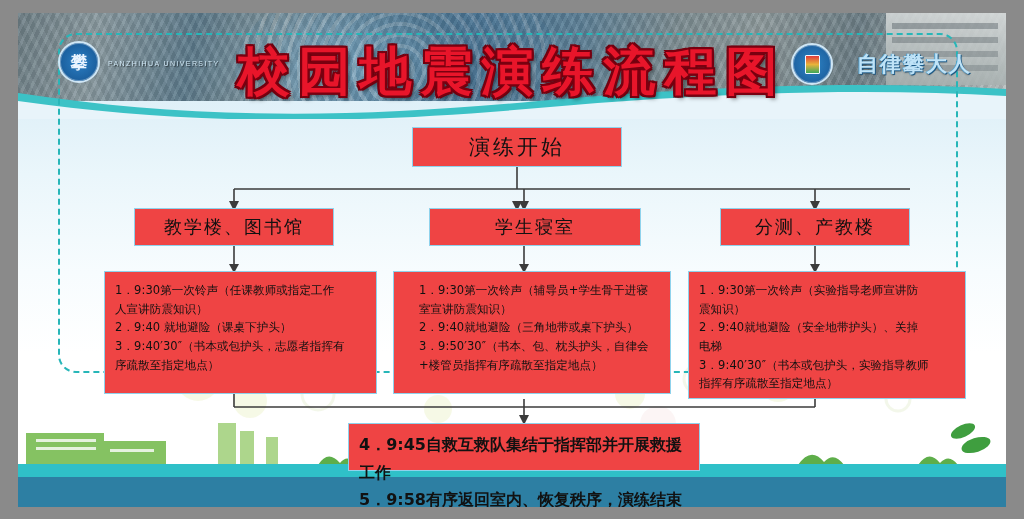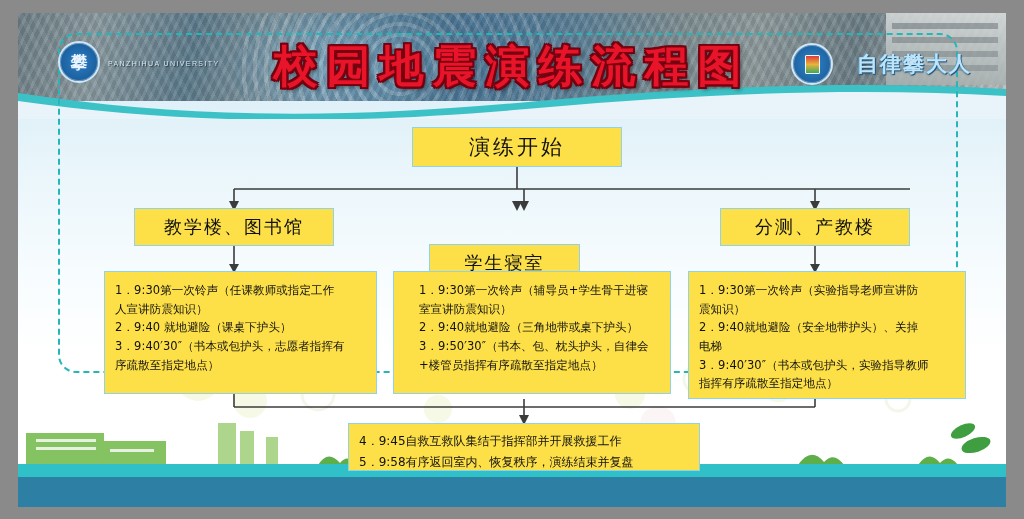--- a/index.html
+++ b/index.html
@@ -67,49 +67,49 @@
         border:1px solid #f0f6ff;border-radius:1px;}
   .logo-cn{font-family:"DejaVu Serif","Liberation Serif",serif;font-size:21px;font-weight:bold;
         color:#bfe3f7;letter-spacing:2px;
         text-shadow:1px 1px 0 #1d5a86, -1px 0 0 #5aa7d4, 0 1px 2px rgba(0,0,0,.55);}
   .logo-en{font-size:7px;letter-spacing:1.4px;color:#cfe7f5;margin-top:2px;
         text-shadow:1px 1px 1px rgba(0,0,0,.6);}
   .logo-right{position:absolute;right:34px;top:30px;display:flex;align-items:center;gap:24px;z-index:5;}
 
   .maintitle{position:absolute;left:0;top:24px;width:988px;text-align:center;z-index:5;
      font-family:"DejaVu Serif","Liberation Serif",serif;
-     font-size:44px;font-weight:bold;letter-spacing:9px;color:#e8152a;
+     font-size:52px;font-weight:bold;letter-spacing:9px;color:#e8152a;
      text-shadow:
         2px 0 0 #7a0010, -2px 0 0 #7a0010, 0 2px 0 #7a0010, 0 -2px 0 #7a0010,
         2px 2px 0 #6d000e, -2px 2px 0 #6d000e, 2px -2px 0 #6d000e, -2px -2px 0 #6d000e,
         3px 3px 4px rgba(0,0,0,.5);}
 
   
   .flow{position:absolute;left:0;top:88px;width:988px;height:406px;z-index:6;}
-  .box{position:absolute;background:#fde047;border:1.5px solid #8fd2ec;box-sizing:border-box;}
+  .box{position:absolute;background:#ef4444;border:1.5px solid #8fd2ec;box-sizing:border-box;}
   .box.big{display:flex;align-items:center;justify-content:center;}
   .box .t{font-family:"DejaVu Sans","Liberation Sans",sans-serif;color:#111;}
 
   .start{left:394px;top:26px;width:210px;height:40px;}
   .start .t{font-size:21px;letter-spacing:3px;}
 
   .cat{height:38px;}
   .cat .t{font-size:18px;letter-spacing:2px;}
   .cat1{left:116px;top:107px;width:200px;}
-  .cat2{left:411px;top:107px;width:151px;margin-top:36px;}
+  .cat2{left:411px;top:107px;width:212px;}
   .cat3{left:702px;top:107px;width:190px;}
 
   .det{padding:9px 10px 8px 10px;}
   .det .t{display:block;font-size:11.5px;line-height:1.62;color:#111;letter-spacing:.1px;}
   .det1{left:86px;top:170px;width:273px;height:123px;}
   .det2{left:375px;top:170px;width:278px;height:123px;padding-left:25px;}
   .det3{left:670px;top:170px;width:278px;height:128px;}
 
   .final{left:330px;top:322px;width:352px;height:48px;padding:7px 10px;}
-  .final .t{display:block;font-size:12px;line-height:1.72;color:#111;}
+  .final .t{display:block;font-size:16px;line-height:1.72;color:#111;font-weight:bold;}
 
   .conn{position:absolute;left:0;top:0;width:988px;height:406px;}
 </style>
 </head>
 <body>
 
 <div id="poster">
  <div id="inner">
 
   <div class="header">

